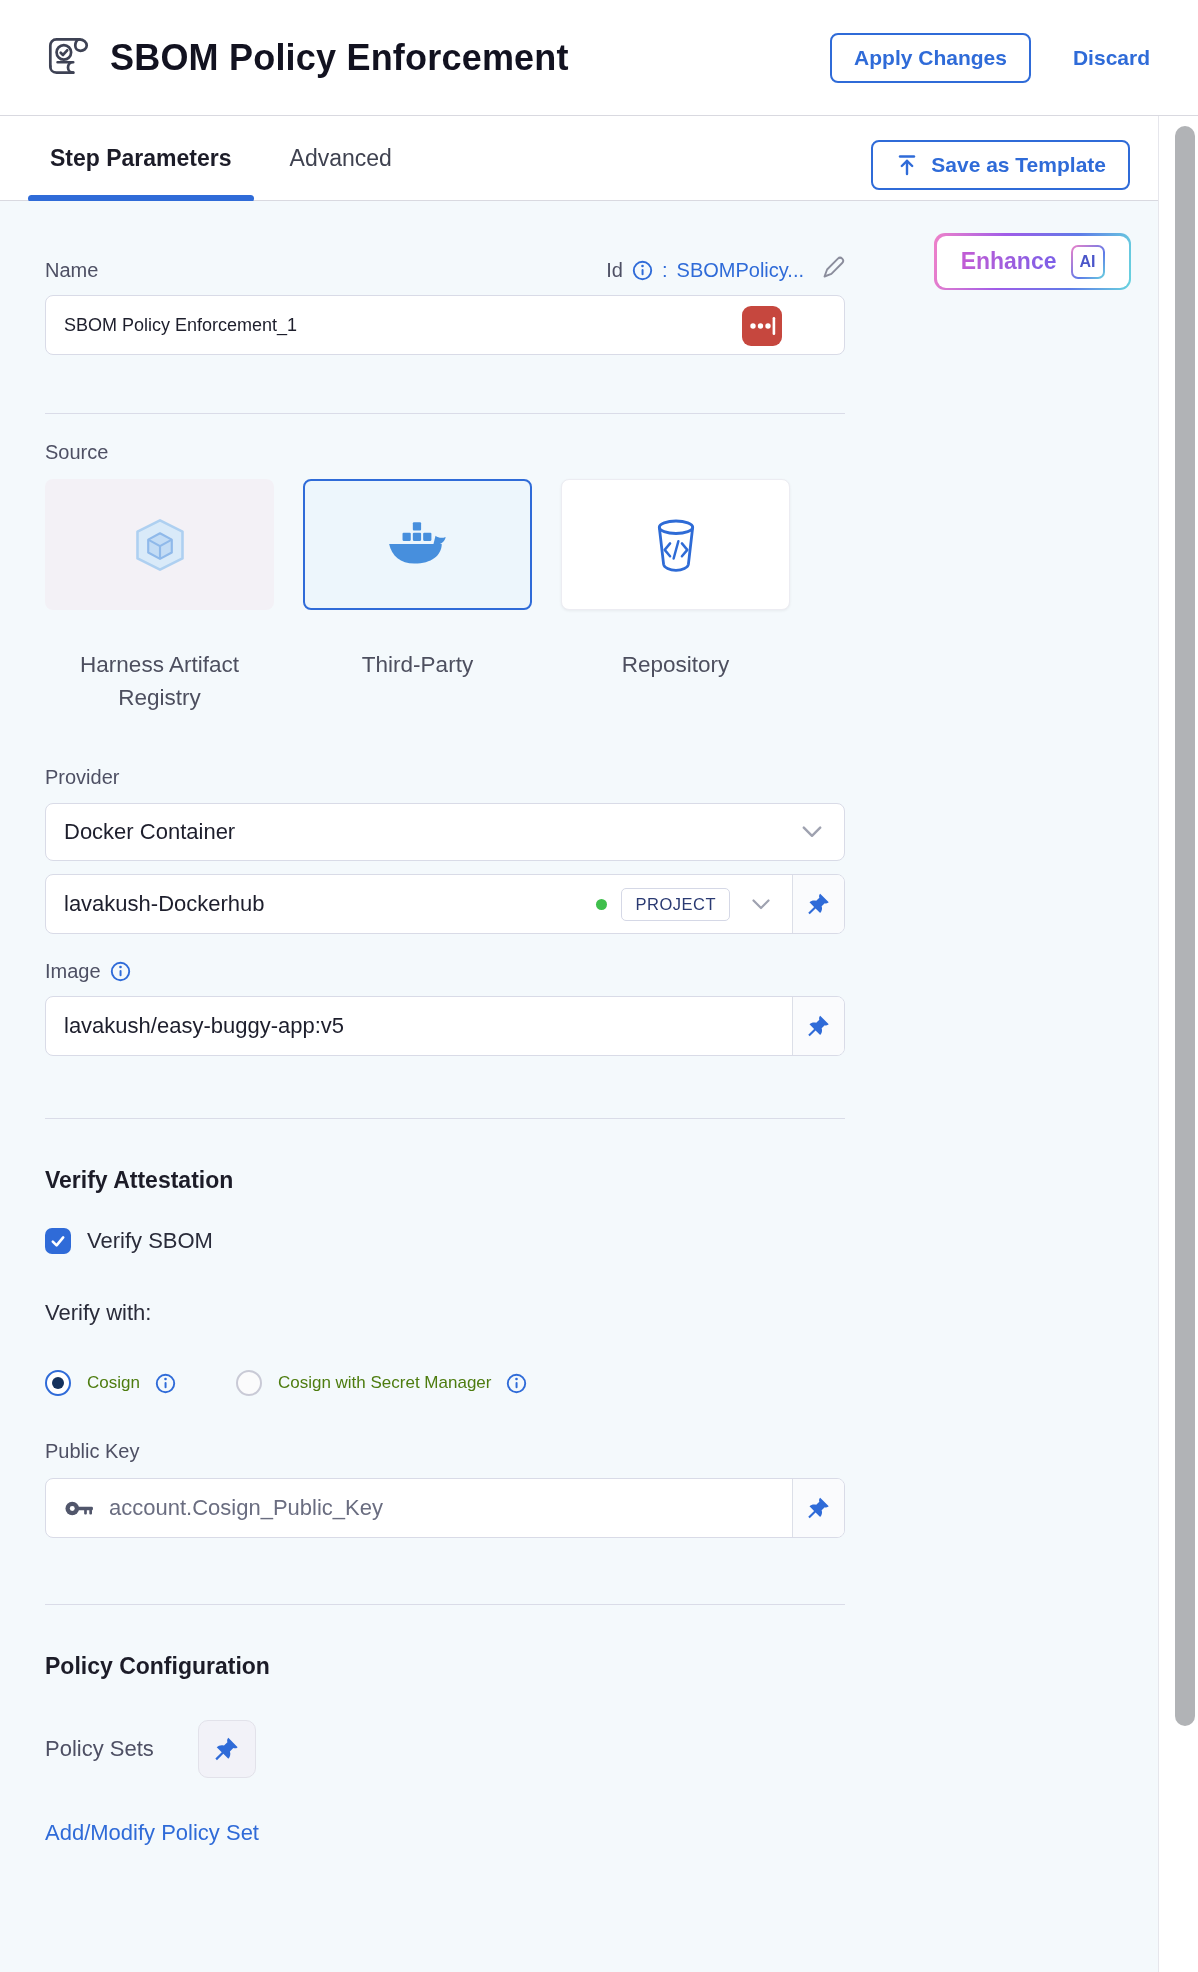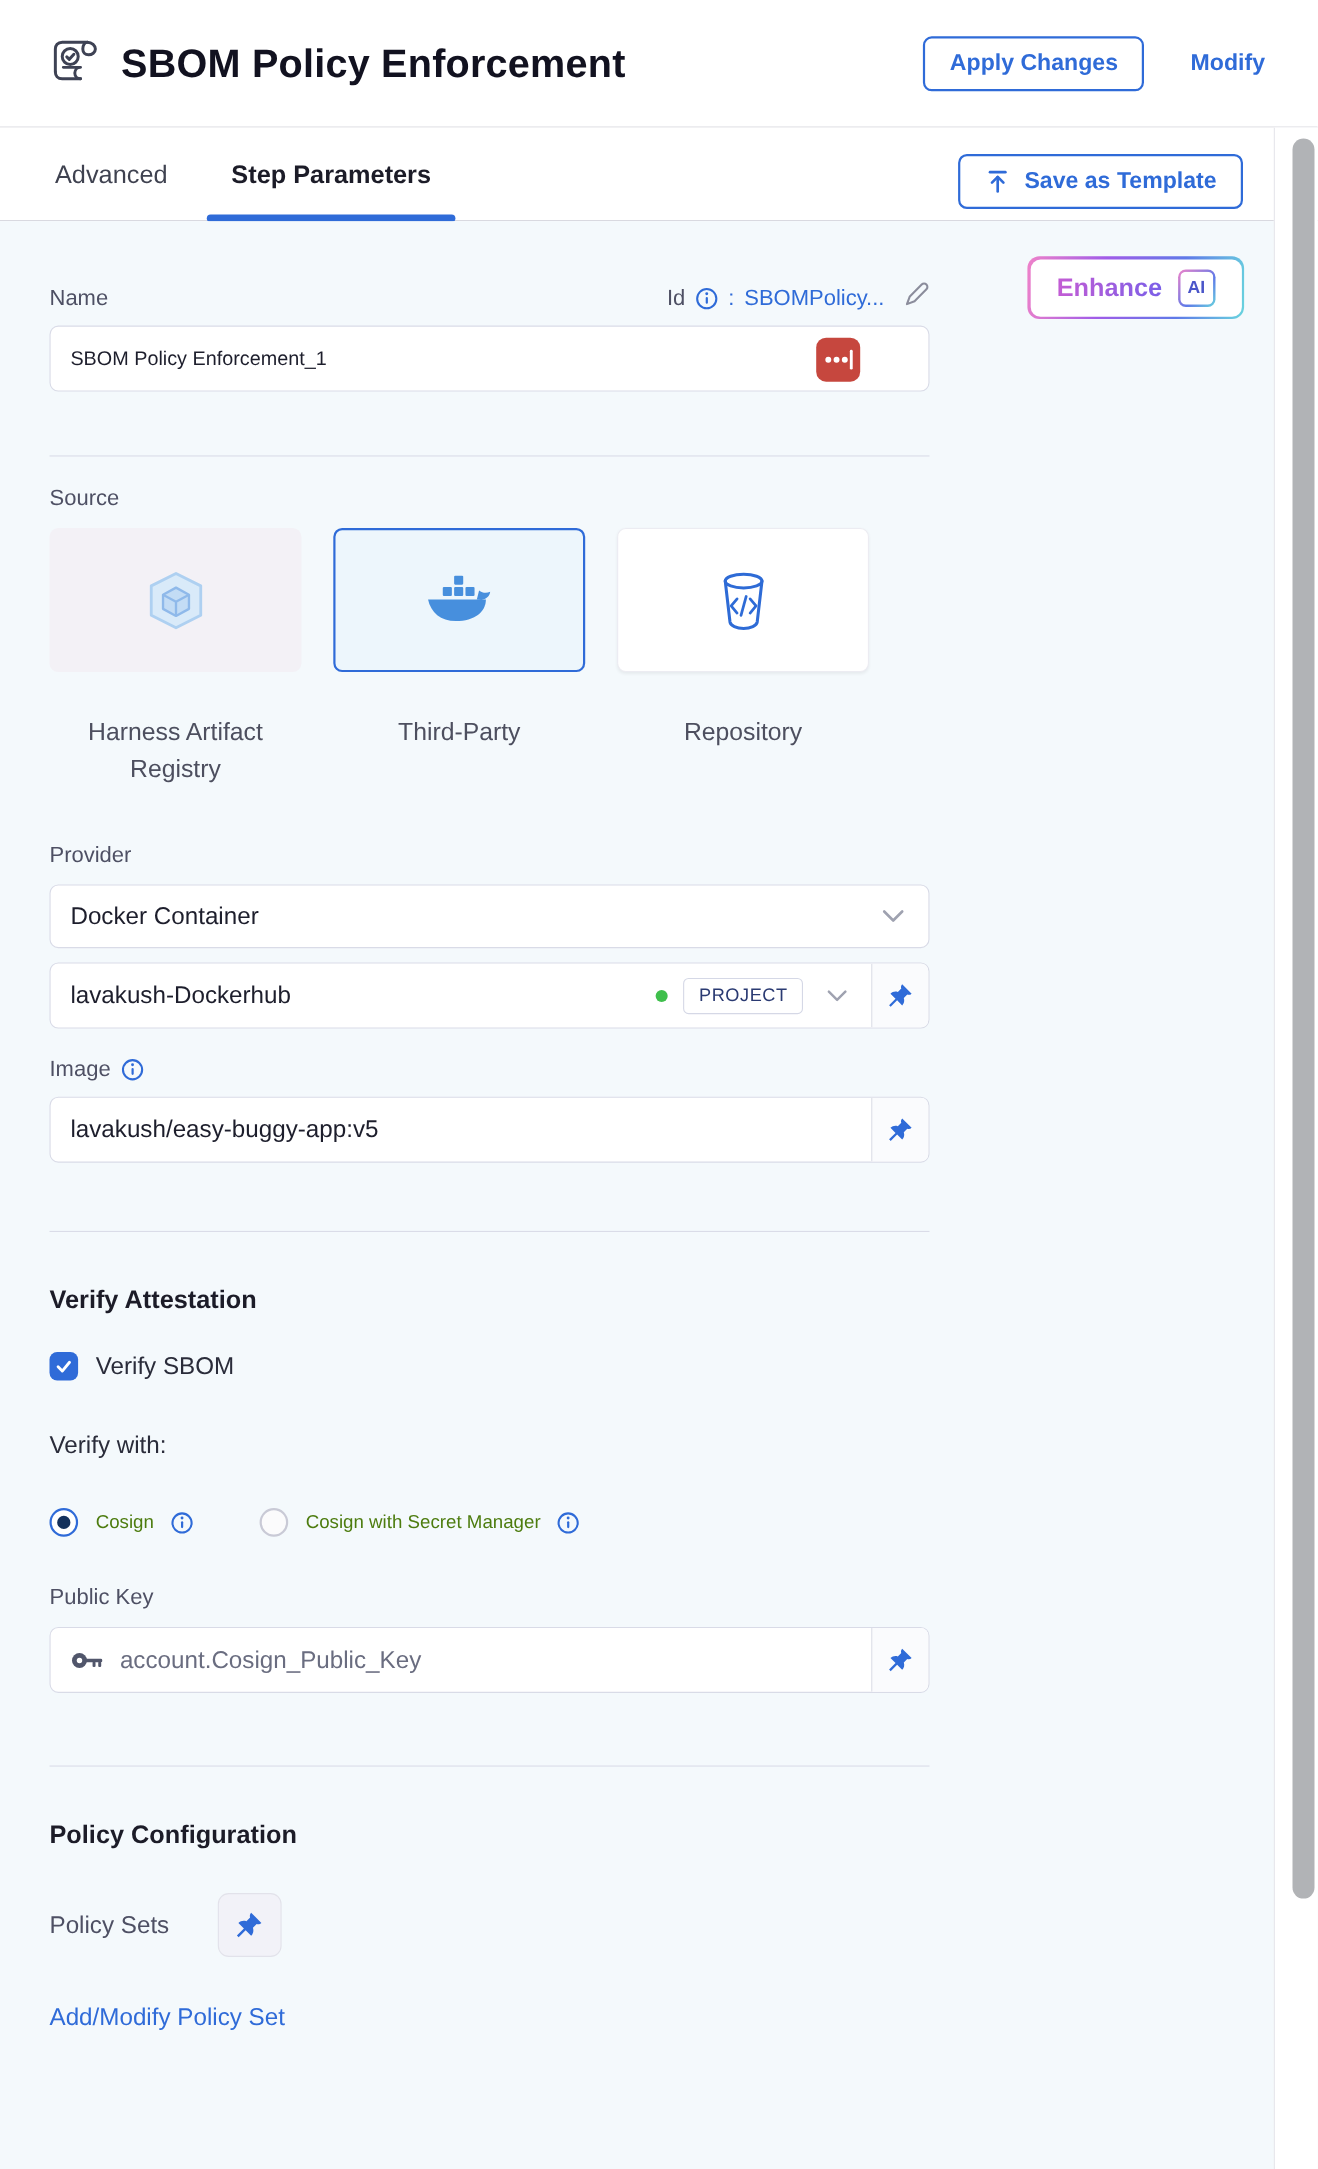--- a/index.html
+++ b/index.html
@@ -148,32 +148,32 @@
           </g>
         </svg>
       </span>
       <div class="page-title">SBOM Policy Enforcement</div>
     </div>
     <div class="header-right">
       <button class="btn-outline">
         <span>Apply Changes</span>
       </button>
       <button class="btn-link">
-        <span>Modify</span>
+        <span>Discard</span>
       </button>
     </div>
   </div>
 
   <div class="tabbar">
-    <div class="tab">
-      <span>Advanced</span>
-    </div>
     <div class="tab active">
       <span>Step Parameters</span>
       <span class="tab-underline"></span>
+    </div>
+    <div class="tab">
+      <span>Advanced</span>
     </div>
     <button class="btn-outline save-template">
       <svg width="24" height="24" viewBox="0 0 24 24">
         <g fill="none" stroke="#2f6bd8" stroke-width="2.4" stroke-linecap="round" stroke-linejoin="round">
           <path d="M5 3.5 H19"></path>
           <path d="M12 21 V8"></path>
           <path d="M6.8 13 L12 7.8 L17.2 13"></path>
         </g>
       </svg>
       <span>Save as Template</span>

